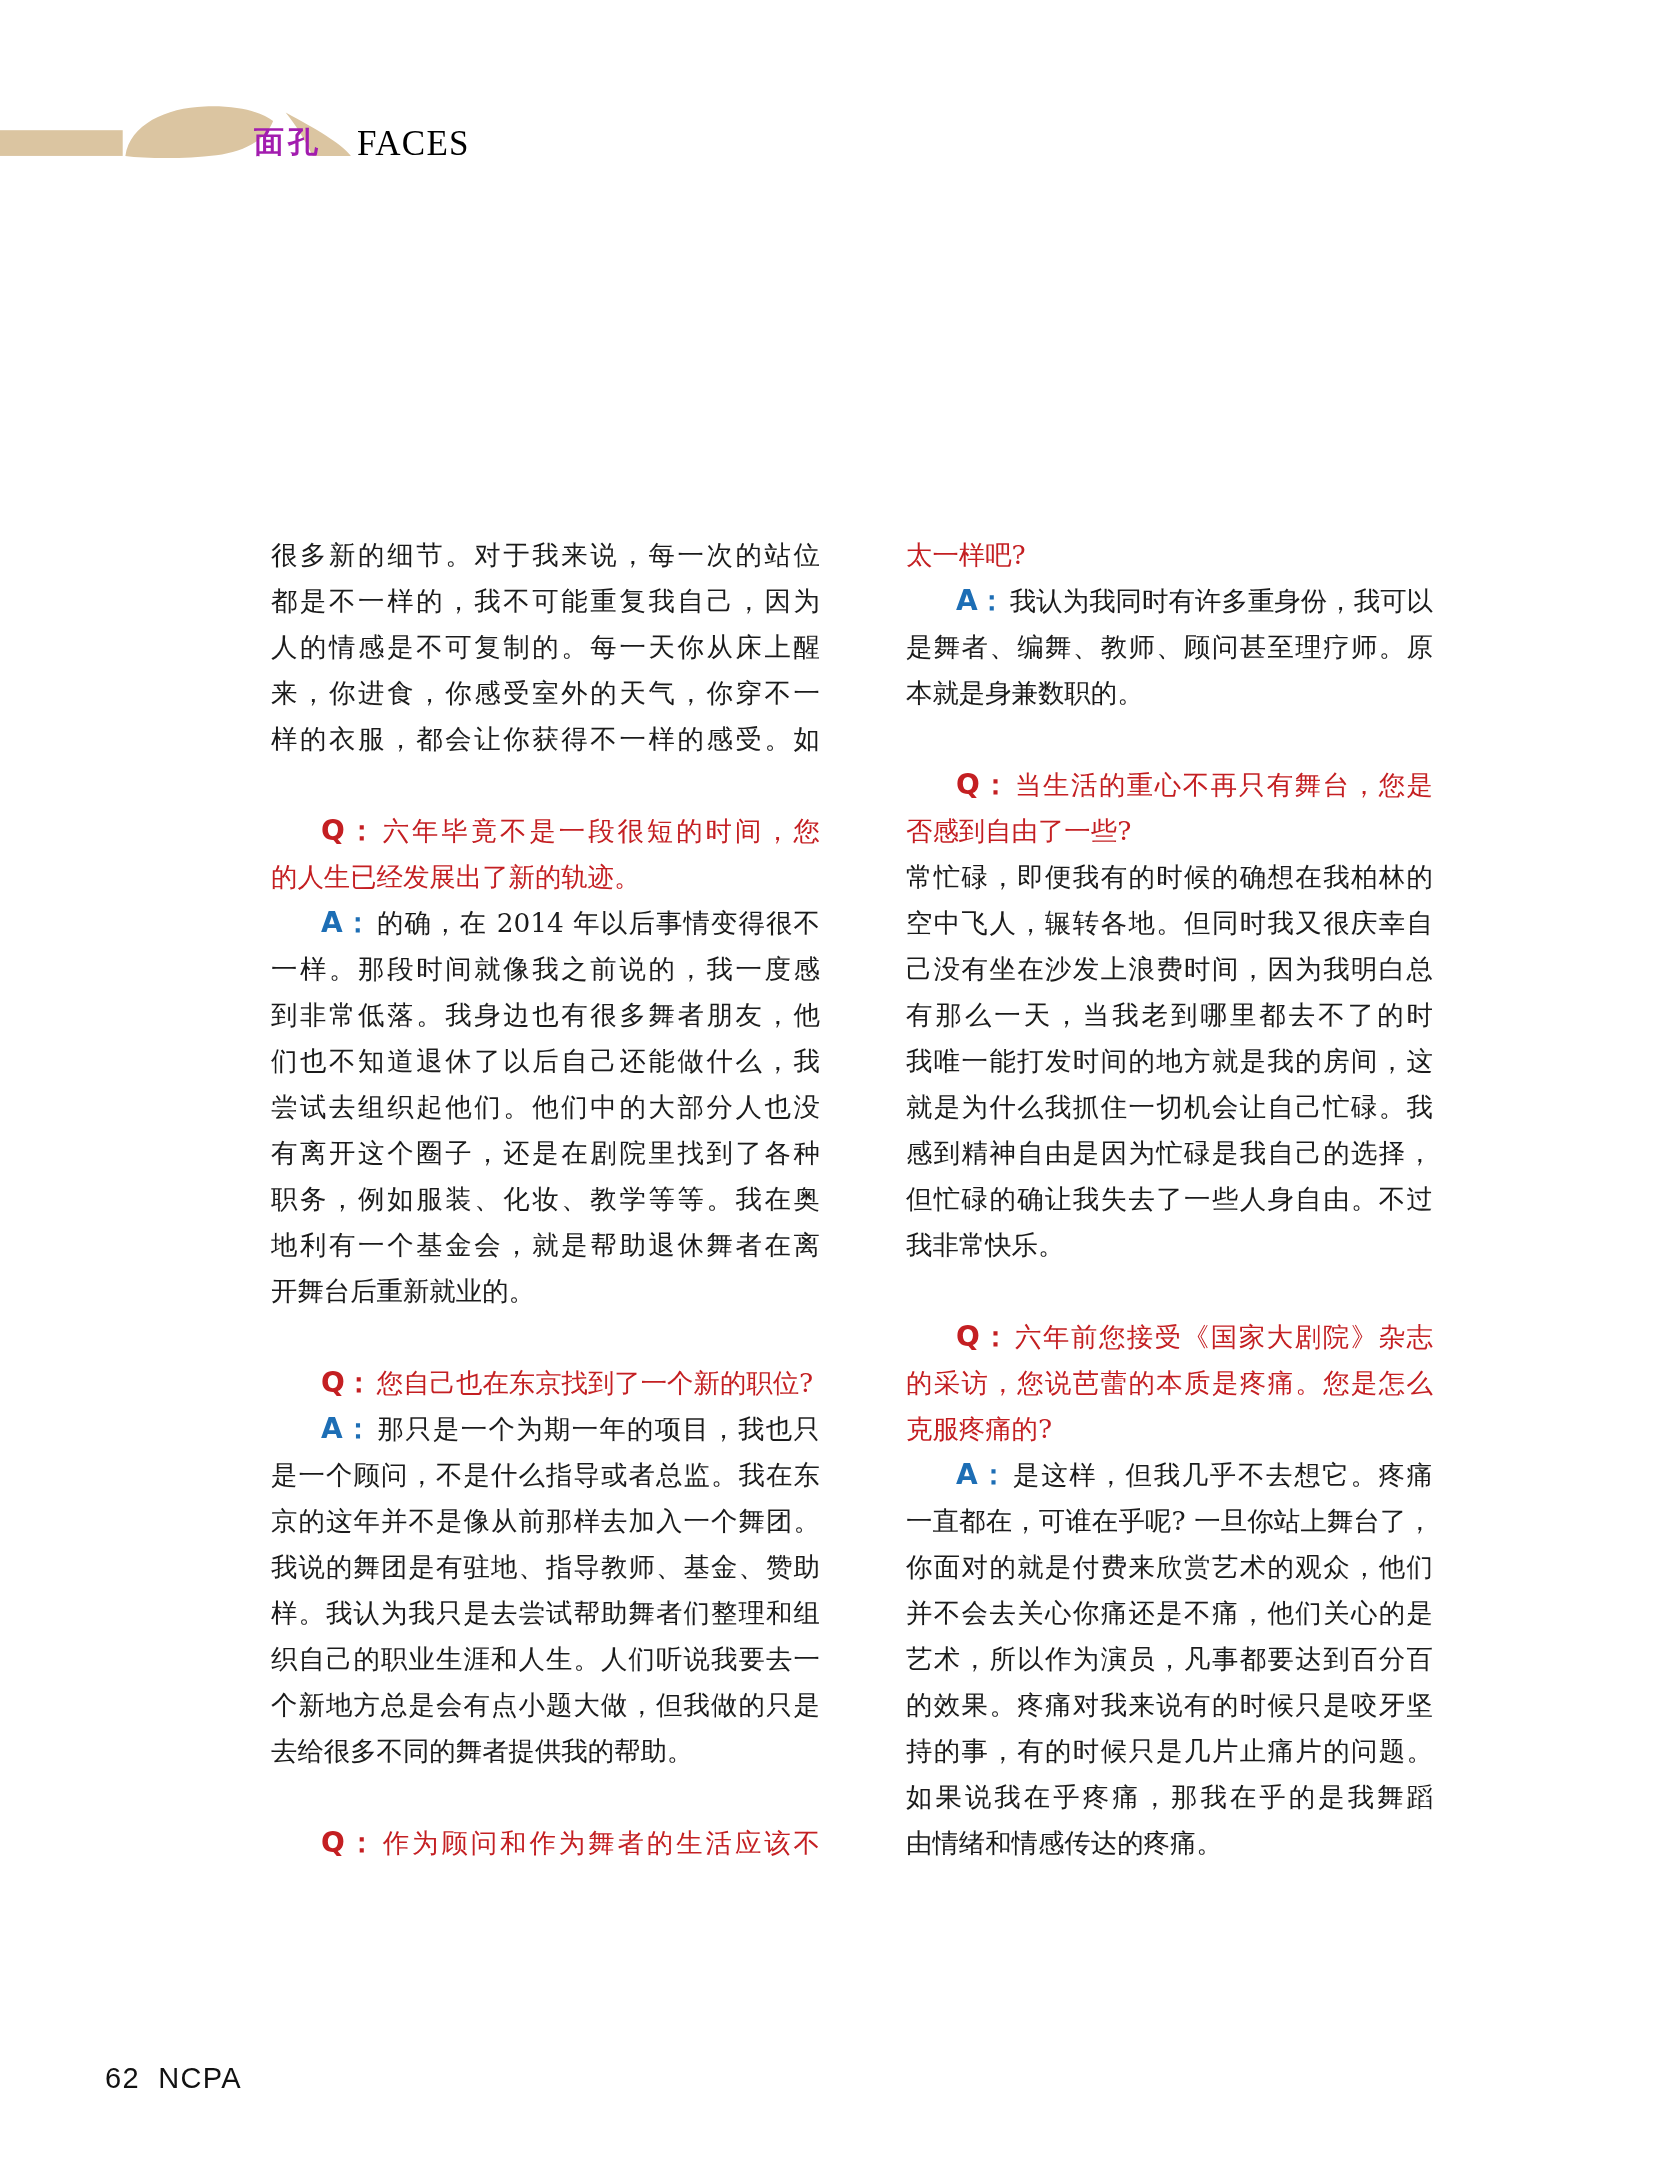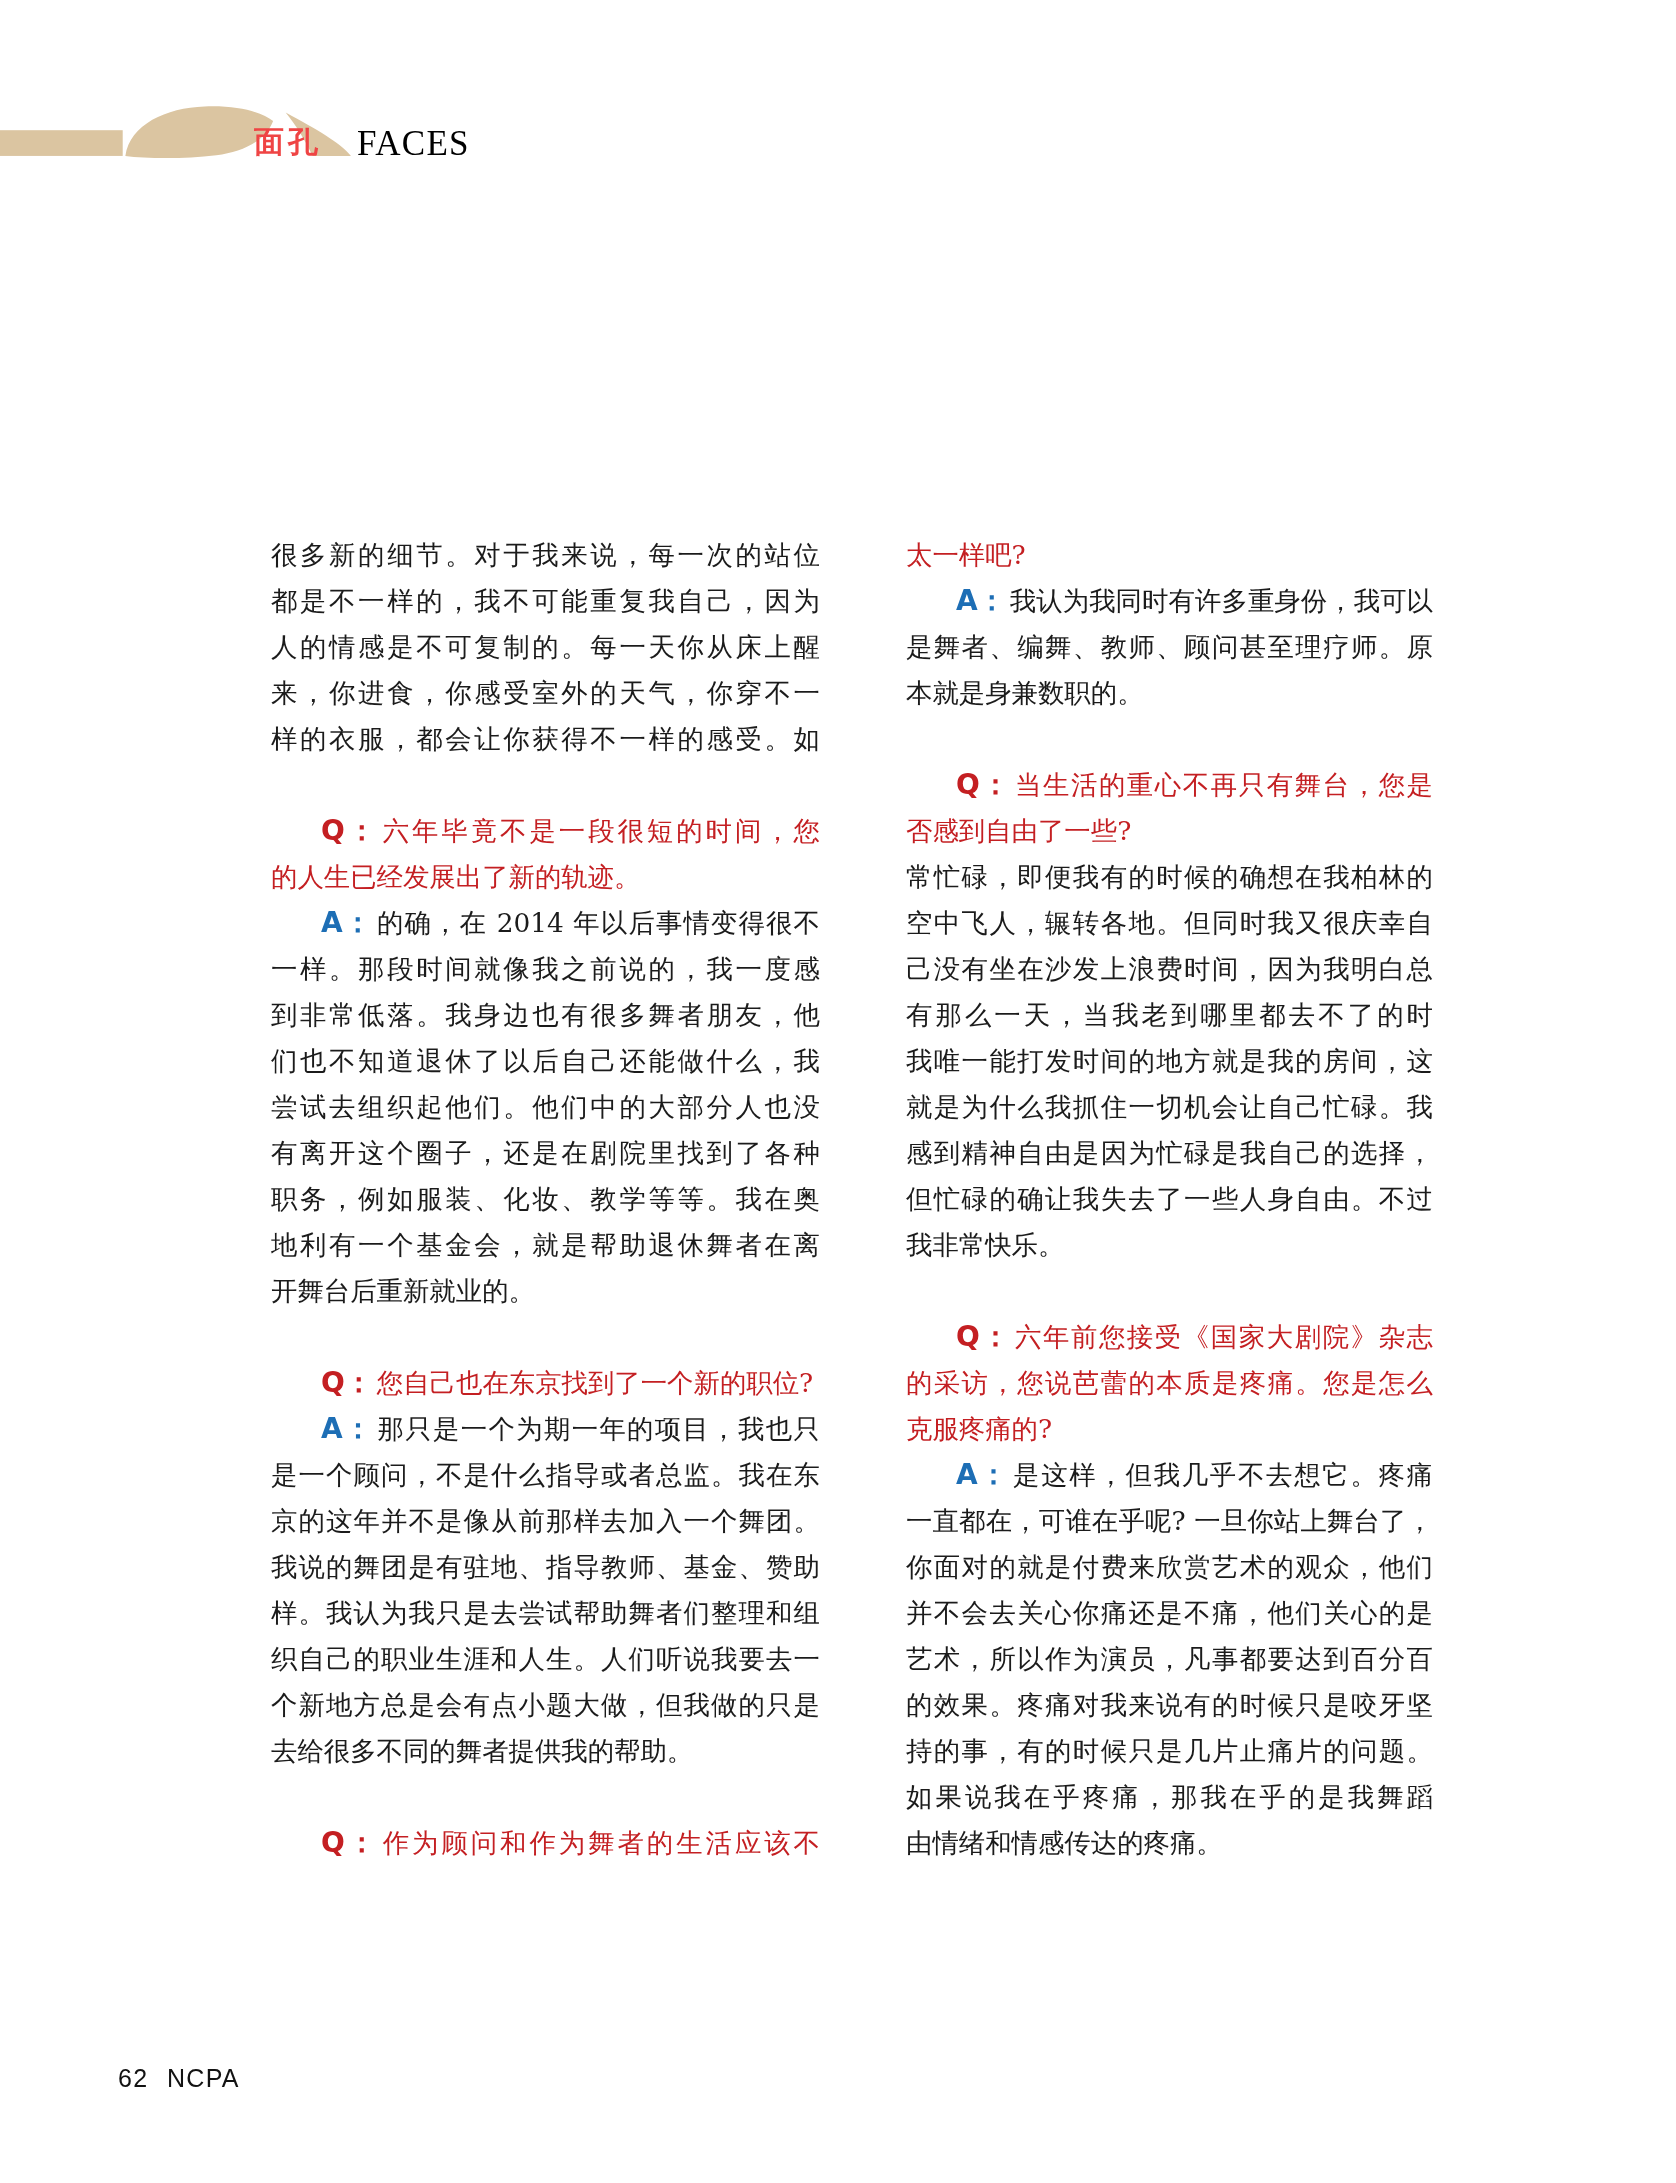--- a/index.html
+++ b/index.html
@@ -17,21 +17,21 @@
     overflow:hidden;
     font-family:"DejaVu Serif","Liberation Serif",serif;
     color:var(--ink);
   }
   
   .header-svg{position:absolute;left:0;top:0;}
   .section-cn{
     position:absolute;left:254px;top:127px;
     font-family:"DejaVu Sans","Liberation Sans",sans-serif;
     font-weight:bold;font-size:30px;line-height:30px;
-    letter-spacing:4px;color:#ef4444;white-space:nowrap;
+    letter-spacing:4px;color:#a21caf;white-space:nowrap;
   }
   .section-en{
     position:absolute;left:357px;top:129px;
     font-family:"Liberation Serif","DejaVu Serif",serif;
     font-size:35px;line-height:29px;letter-spacing:1.3px;
     color:#000;white-space:nowrap;
   }
   
   .col{
     position:absolute;top:532px;
@@ -51,23 +51,23 @@
   .para.q .line,.para.q-cont .line{color:var(--red);}
   .marker{
     font-family:"DejaVu Sans","Liberation Sans",sans-serif;
     font-weight:bold;font-size:28px;
     padding-right:4px;
   }
   .marker.q{color:var(--red);}
   .marker.a{color:var(--blue);}
   
   .footer{
-    position:absolute;left:118px;top:2062px;
+    position:absolute;left:105px;top:2062px;
     font-family:"Liberation Sans","DejaVu Sans",sans-serif;
-    font-size:25px;line-height:32px;color:#121212;
+    font-size:29px;line-height:32px;color:#121212;
     letter-spacing:1.3px;white-space:nowrap;
   }
   .footer .brand{margin-left:18.5px;}
 </style>
 </head>
 <body>
 
 <div class="page">
 
   <header>

